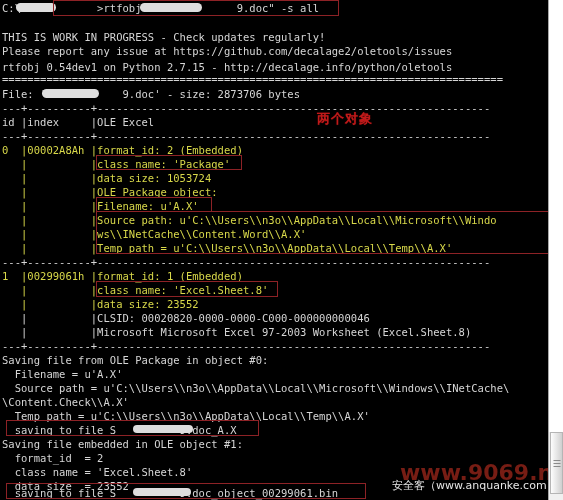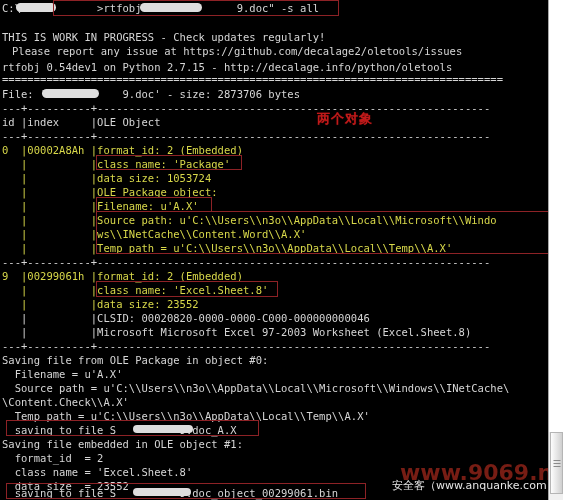--- a/index.html
+++ b/index.html
@@ -129,37 +129,37 @@
 </style>
 </head>
 <body>
 
 <div id="console">
 
   <div id="lines-host">
       <div class="line white" style="top: 2px; left: 2px;">C:\            &gt;rtfobj "S            9.doc" -s all</div>
       <div class="line white" style="top: 17px; left: 2px; margin-top: 44px;">rtfobj 0.54dev1 on Python 2.7.15 - http://decalage.info/python/oletools</div>
       <div class="line white" style="top: 31px; left: 2px;">THIS IS WORK IN PROGRESS - Check updates regularly!</div>
-      <div class="line white" style="top: 45px; left: 12px; text-align: right;">Please report any issue at https://github.com/decalage2/oletools/issues</div>
+      <div class="line white" style="top: 45px; left: 2px; text-align: right;">Please report any issue at https://github.com/decalage2/oletools/issues</div>
       <div class="line white" style="top: 59px; left: 2px;"></div>
       <div class="line white" style="top: 73px; left: 2px;">===============================================================================</div>
       <div class="line white" style="top: 88px; left: 2px;">File: 'S           9.doc' - size: 2873706 bytes</div>
       <div class="line white" style="top: 102px; left: 2px;">---+----------+--------------------------------------------------------------</div>
-      <div class="line white" style="top: 116px; left: 2px;">id |index     |OLE Object</div>
+      <div class="line white" style="top: 116px; left: 2px;">id |index     |OLE Excel</div>
       <div class="line white" style="top: 130px; left: 2px;">---+----------+--------------------------------------------------------------</div>
       <div class="line yellow" style="top: 144px; left: 2px;">0  |00002A8Ah |format_id: 2 (Embedded)</div>
       <div class="line yellow" style="top: 158px; left: 2px;">   |          |class name: 'Package'</div>
       <div class="line yellow" style="top: 172px; left: 2px;">   |          |data size: 1053724</div>
       <div class="line yellow" style="top: 186px; left: 2px;">   |          |OLE Package object:</div>
       <div class="line yellow" style="top: 200px; left: 2px;">   |          |Filename: u'A.X'</div>
       <div class="line yellow" style="top: 214px; left: 2px;">   |          |Source path: u'C:\\Users\\n3o\\AppData\\Local\\Microsoft\\Windo</div>
       <div class="line yellow" style="top: 228px; left: 2px;">   |          |ws\\INetCache\\Content.Word\\A.X'</div>
       <div class="line yellow" style="top: 242px; left: 2px;">   |          |Temp path = u'C:\\Users\\n3o\\AppData\\Local\\Temp\\A.X'</div>
       <div class="line white" style="top: 256px; left: 2px;">---+----------+--------------------------------------------------------------</div>
-      <div class="line yellow" style="top: 270px; left: 2px;">9  |00299061h |format_id: 2 (Embedded)</div>
+      <div class="line yellow" style="top: 270px; left: 2px;">1  |00299061h |format_id: 1 (Embedded)</div>
       <div class="line yellow" style="top: 284px; left: 2px;">   |          |class name: 'Excel.Sheet.8'</div>
       <div class="line yellow" style="top: 298px; left: 2px;">   |          |data size: 23552</div>
       <div class="line white" style="top: 312px; left: 2px;">   |          |CLSID: 00020820-0000-0000-C000-000000000046</div>
       <div class="line white" style="top: 326px; left: 2px;">   |          |Microsoft Microsoft Excel 97-2003 Worksheet (Excel.Sheet.8)</div>
       <div class="line white" style="top: 340px; left: 2px;">---+----------+--------------------------------------------------------------</div>
       <div class="line white" style="top: 354px; left: 2px;">Saving file from OLE Package in object #0:</div>
       <div class="line white" style="top: 368px; left: 2px;">  Filename = u'A.X'</div>
       <div class="line white" style="top: 382px; left: 2px;">  Source path = u'C:\\Users\\n3o\\AppData\\Local\\Microsoft\\Windows\\INetCache\</div>
       <div class="line white" style="top: 396px; left: 2px;">\Content.Check\\A.X'</div>
       <div class="line white" style="top: 410px; left: 2px;">  Temp path = u'C:\\Users\\n3o\\AppData\\Local\\Temp\\A.X'</div>

